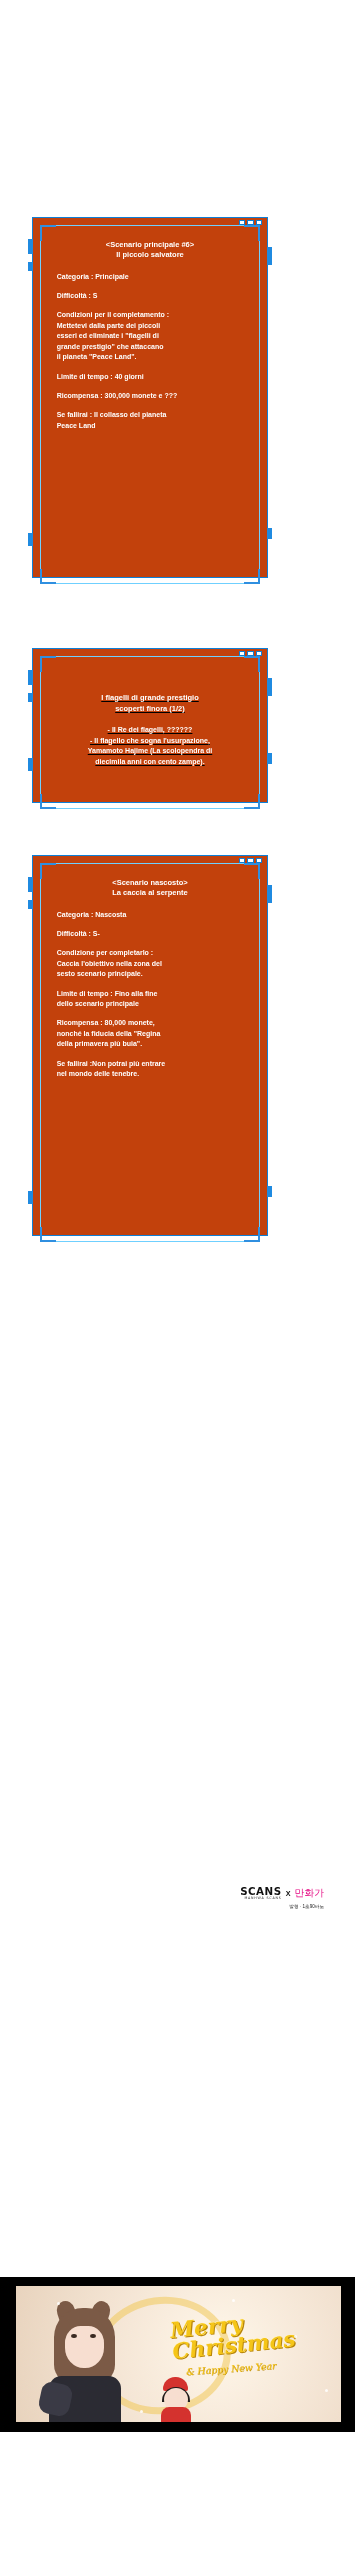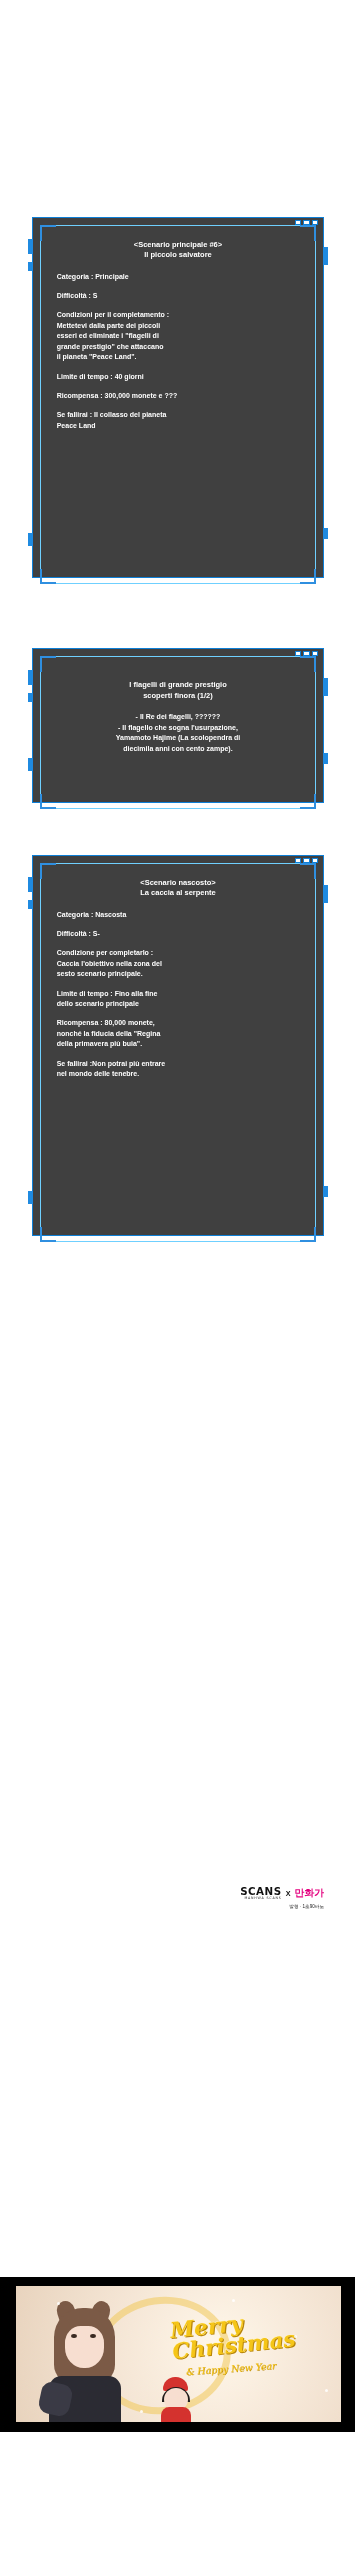--- a/index.html
+++ b/index.html
@@ -17,22 +17,22 @@
     width: 355px;
     height: 2589px;
     background: #ffffff;
     overflow: hidden;
   }
 
   
   .panel {
     position: absolute;
     left: 32px;
-    width: 292px;
-    background: #404040;
+    width: 236px;
+    background: #c2410c;
     border: 1.5px solid #0e7fd6;
     box-sizing: border-box;
   }
   .panel-inner {
     position: relative;
     margin: 7.2px;
     border: 1px solid #6fd0ff;
     box-sizing: border-box;
     padding: 13.4px 15.5px 15.5px 15.5px;
     min-height: 100%;
@@ -127,21 +127,21 @@
     color: #333;
     margin-top: 1px;
   }
   .logo-x {
     font-size: 7.2px;
     font-weight: bold;
     color: #111;
   }
   .logo-b {
     font-size: 9.8px;
-    font-weight: bold;
+    font-weight: normal;
     color: #e4007f;
     line-height: 1;
     font-family: "DejaVu Sans", sans-serif;
     text-align: center;
   }
   .credits .line {
     font-size: 4.6px;
     color: #222;
     margin-top: 3.1px;
   }
@@ -359,21 +359,21 @@
     <div class="tab l1"></div>
     <div class="tab l2"></div>
     <div class="tab l3"></div>
     <div class="tab r1"></div>
     <div class="tab r2"></div>
     <div class="titlebar">
       <span class="dot"></span>
       <span class="dot"></span>
       <span class="dot"></span>
     </div>
-    <div class="panel-inner" style="padding-top:23px;">
+    <div class="panel-inner" style="padding-top:36px;text-decoration:underline;">
       <span class="corner tl"></span>
       <span class="corner tr"></span>
       <span class="corner bl"></span>
       <span class="corner br"></span>
       <div class="panel-title">I flagelli di grande prestigio
 scoperti finora (1/2)</div>
       <div class="panel-text block">- Il Re dei flagelli, ??????
 - Il flagello che sogna l'usurpazione,
 Yamamoto Hajime (La scolopendra di
 diecimila anni con cento zampe).</div>

